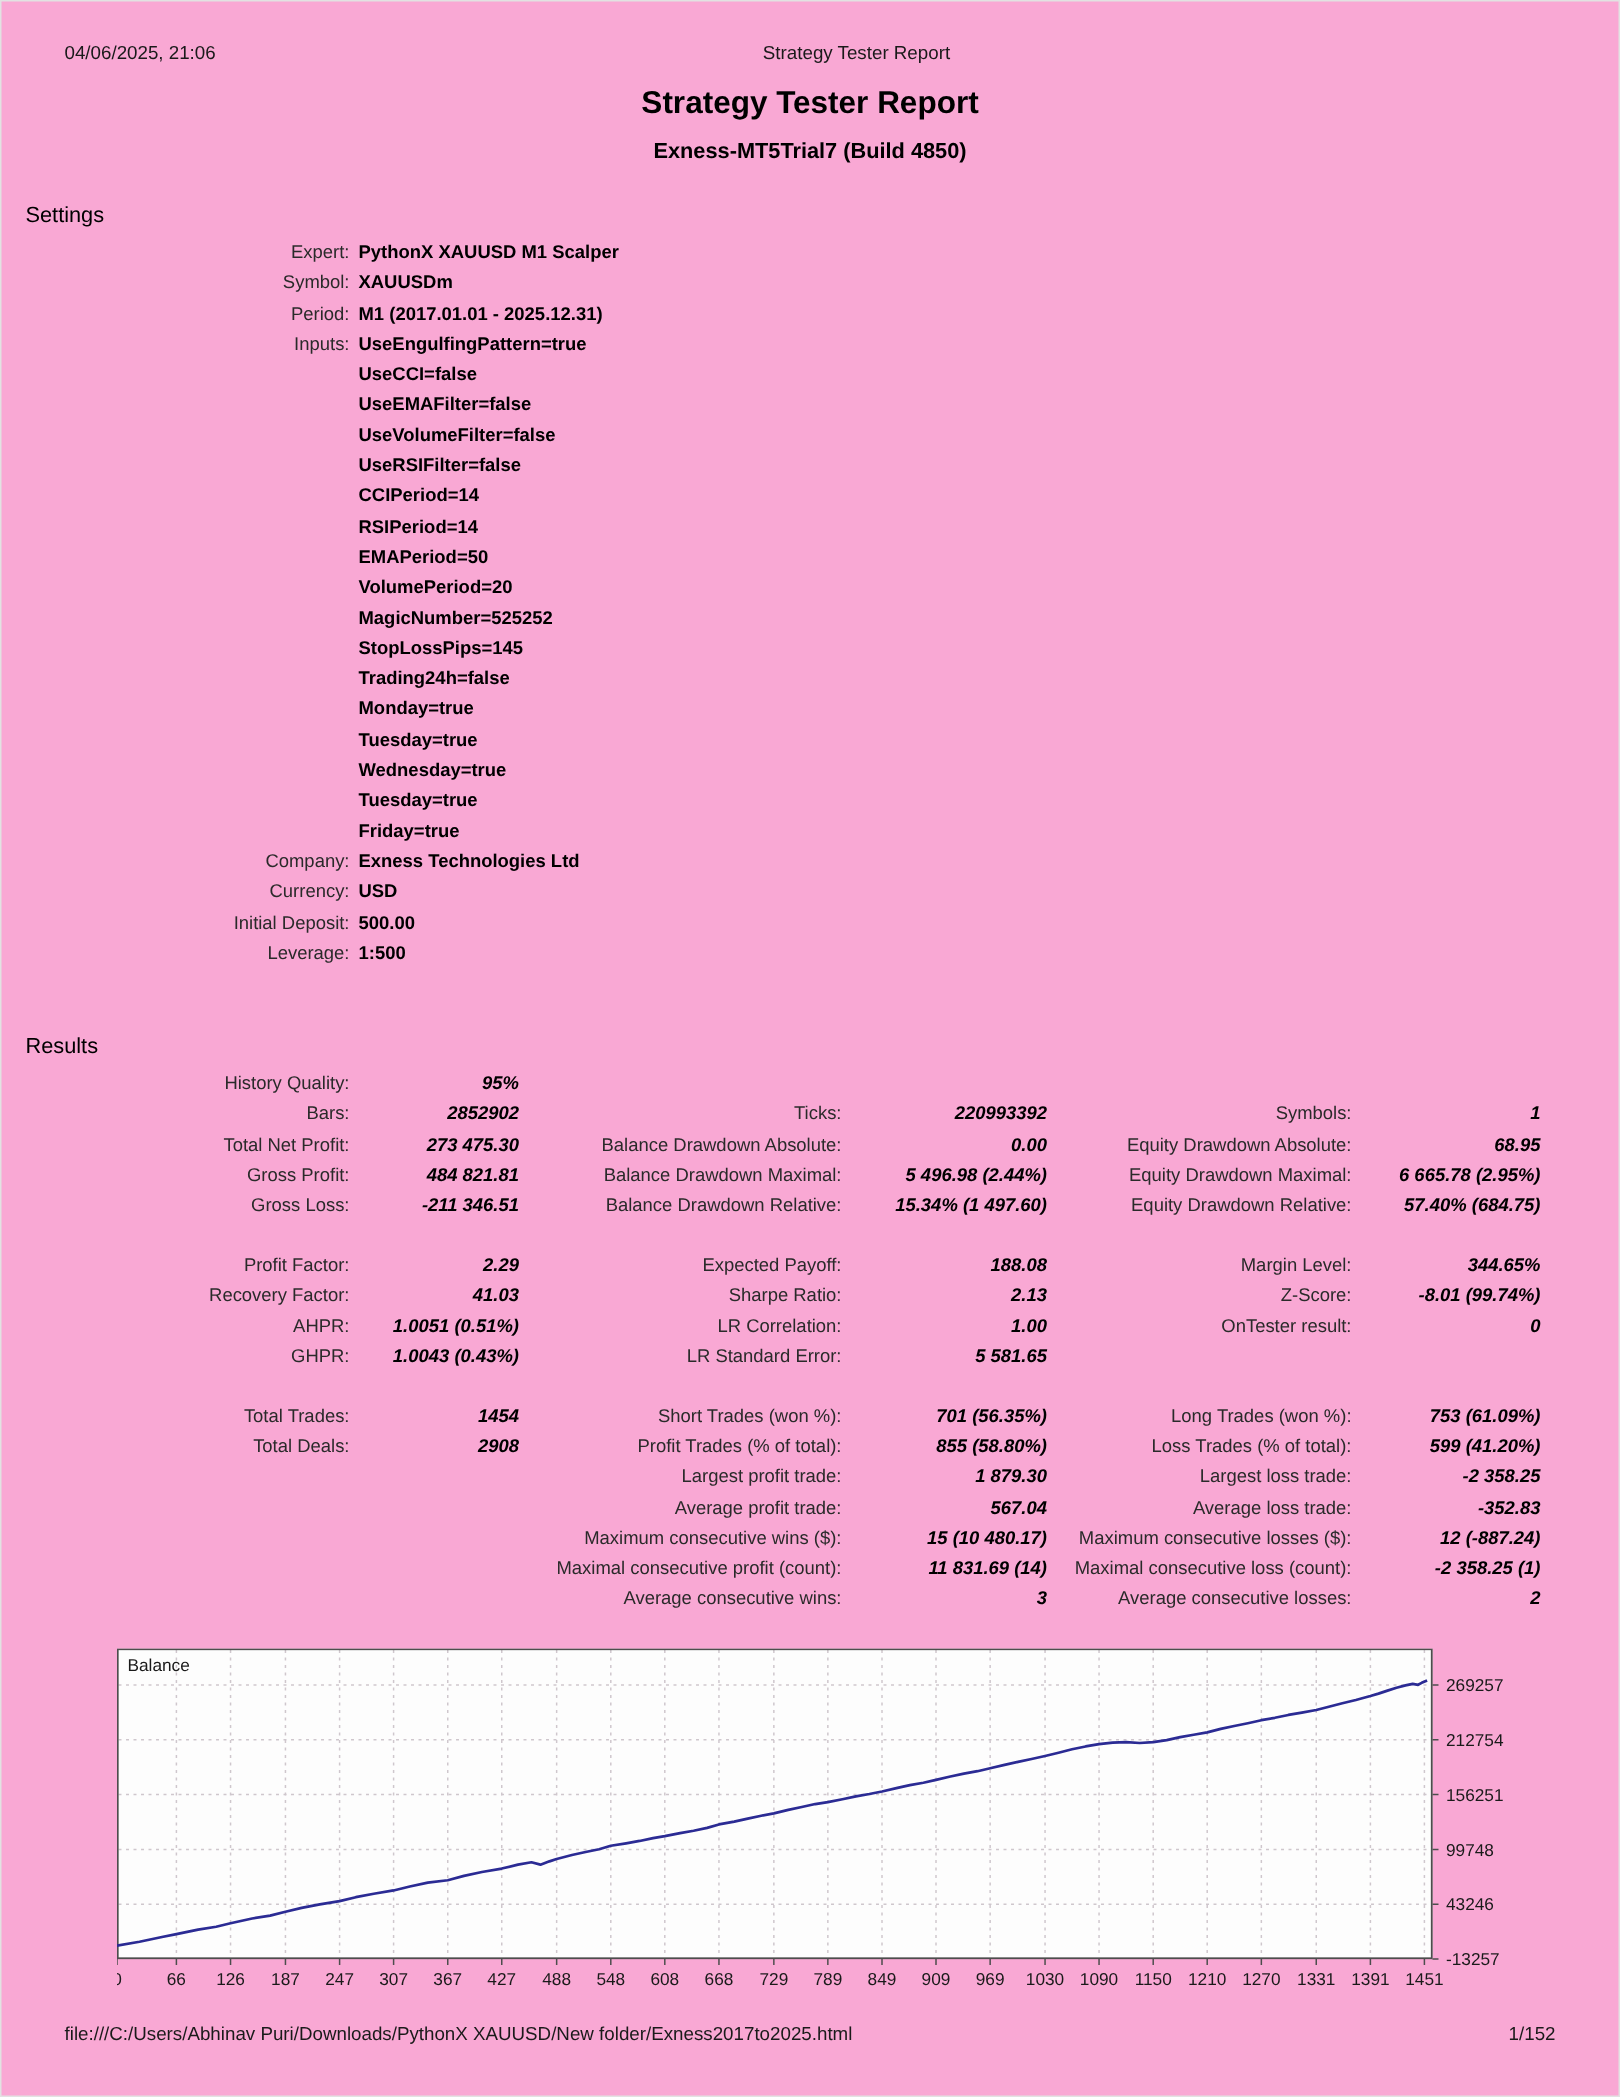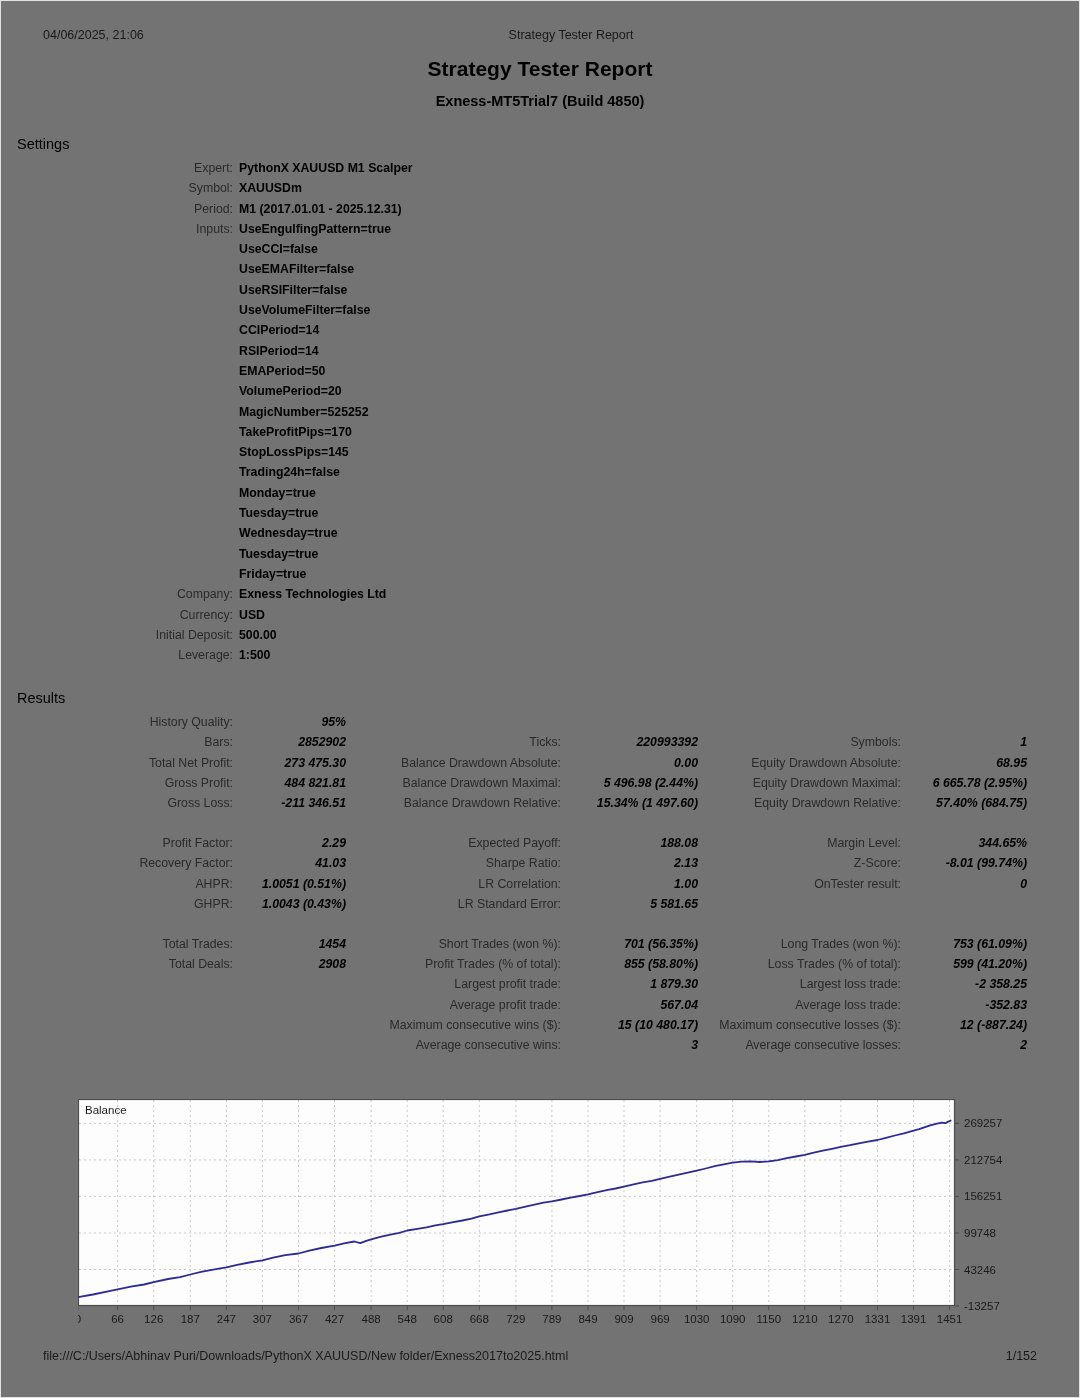--- a/index.html
+++ b/index.html
@@ -1,17 +1,17 @@
 <!DOCTYPE html>
 <html><head>
 <meta charset="utf-8">
 <style>
   html,body{margin:0;padding:0;background:#fff;}
   body{width:1080px;height:1398px;position:relative;font-family:"Liberation Sans",sans-serif;color:#111;}
-  .page{position:absolute;inset:0;border:1px solid #e2e2e2;background:#737373;}
+  .page{position:absolute;inset:0;border:1px solid #e2e2e2;background:#f9a8d4;}
 
   .hdr{position:absolute;top:27px;left:42px;right:42px;font-size:12.5px;color:#1a1a1a;}
   .hdr-left{position:absolute;left:0;top:0;}
   .hdr-center{width:100%;text-align:center;transform:translateX(31px);}
 
   .title{position:absolute;top:56px;left:0;width:100%;text-align:center;font-size:21px;font-weight:bold;color:#000;}
   .subtitle{position:absolute;top:92px;left:0;width:100%;text-align:center;font-size:14.5px;font-weight:bold;color:#000;}
   .sec-head{position:absolute;left:0;width:100%;text-align:left;font-size:14.5px;font-weight:normal;color:#000;padding-left:16px;}
   #settingsHead{top:135px;}
   #resultsHead{top:689px;}
@@ -77,49 +77,45 @@
       <div class="srow">
         <div class="slabel"></div>
         <div class="svalue">UseCCI=false</div>
       </div>
       <div class="srow">
         <div class="slabel"></div>
         <div class="svalue">UseEMAFilter=false</div>
       </div>
       <div class="srow">
         <div class="slabel"></div>
+        <div class="svalue">UseVolumeFilter=false</div>
+      </div>
+      <div class="srow">
+        <div class="slabel"></div>
         <div class="svalue">UseRSIFilter=false</div>
       </div>
       <div class="srow">
         <div class="slabel"></div>
-        <div class="svalue">UseVolumeFilter=false</div>
-      </div>
-      <div class="srow">
-        <div class="slabel"></div>
         <div class="svalue">CCIPeriod=14</div>
       </div>
       <div class="srow">
         <div class="slabel"></div>
         <div class="svalue">RSIPeriod=14</div>
       </div>
       <div class="srow">
         <div class="slabel"></div>
         <div class="svalue">EMAPeriod=50</div>
       </div>
       <div class="srow">
         <div class="slabel"></div>
         <div class="svalue">VolumePeriod=20</div>
       </div>
       <div class="srow">
         <div class="slabel"></div>
         <div class="svalue">MagicNumber=525252</div>
-      </div>
-      <div class="srow">
-        <div class="slabel"></div>
-        <div class="svalue">TakeProfitPips=170</div>
       </div>
       <div class="srow">
         <div class="slabel"></div>
         <div class="svalue">StopLossPips=145</div>
       </div>
       <div class="srow">
         <div class="slabel"></div>
         <div class="svalue">Trading24h=false</div>
       </div>
       <div class="srow">
@@ -268,20 +264,28 @@
         <div class="rcell rlab">Average loss trade:</div>
         <div class="rcell rval">-352.83</div>
       </div>
       <div class="rrow">
         <div class="rcell rlab"></div>
         <div class="rcell rval"></div>
         <div class="rcell rlab">Maximum consecutive wins ($):</div>
         <div class="rcell rval">15 (10 480.17)</div>
         <div class="rcell rlab">Maximum consecutive losses ($):</div>
         <div class="rcell rval">12 (-887.24)</div>
+      </div>
+      <div class="rrow">
+        <div class="rcell rlab"></div>
+        <div class="rcell rval"></div>
+        <div class="rcell rlab">Maximal consecutive profit (count):</div>
+        <div class="rcell rval">11 831.69 (14)</div>
+        <div class="rcell rlab">Maximal consecutive loss (count):</div>
+        <div class="rcell rval">-2 358.25 (1)</div>
       </div>
       <div class="rrow">
         <div class="rcell rlab"></div>
         <div class="rcell rval"></div>
         <div class="rcell rlab">Average consecutive wins:</div>
         <div class="rcell rval">3</div>
         <div class="rcell rlab">Average consecutive losses:</div>
         <div class="rcell rval">2</div>
       </div>
     </div>

